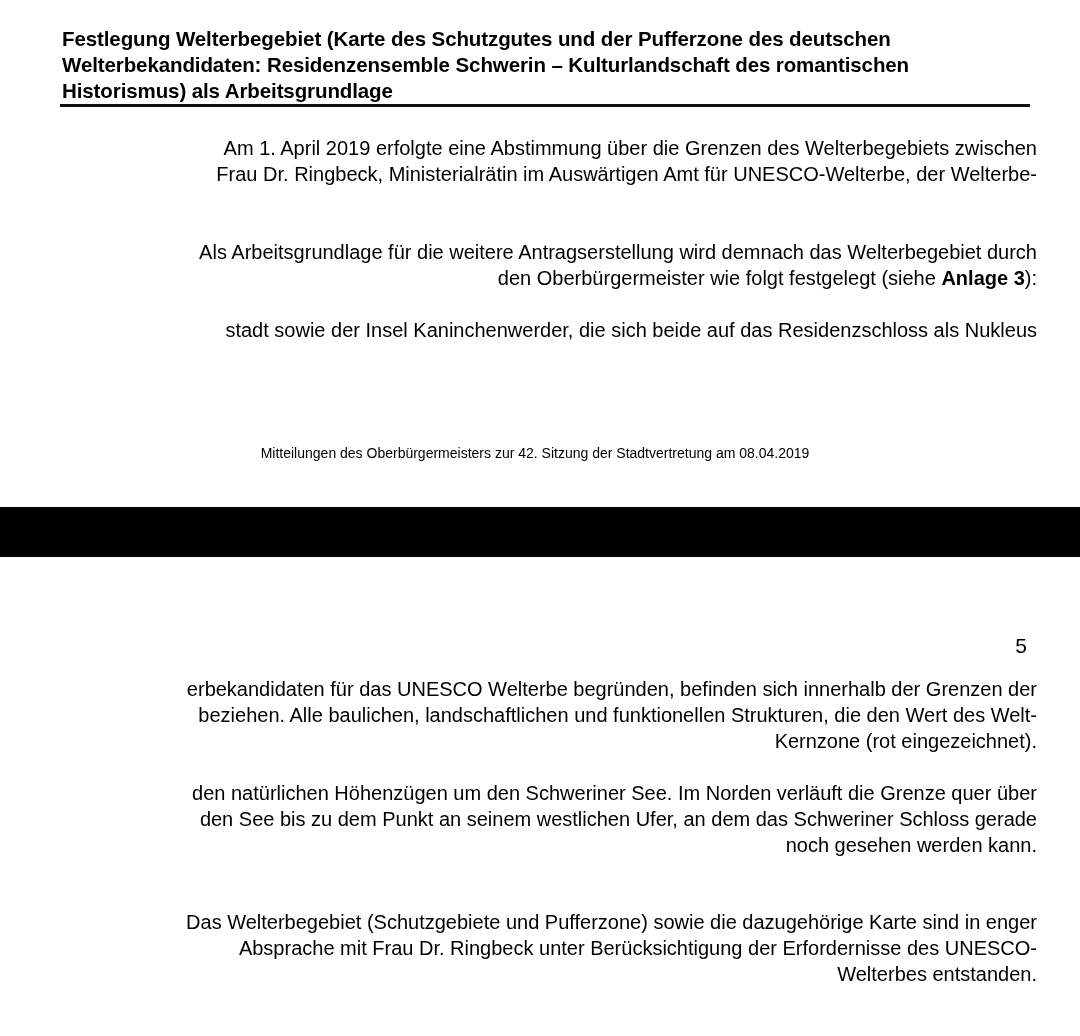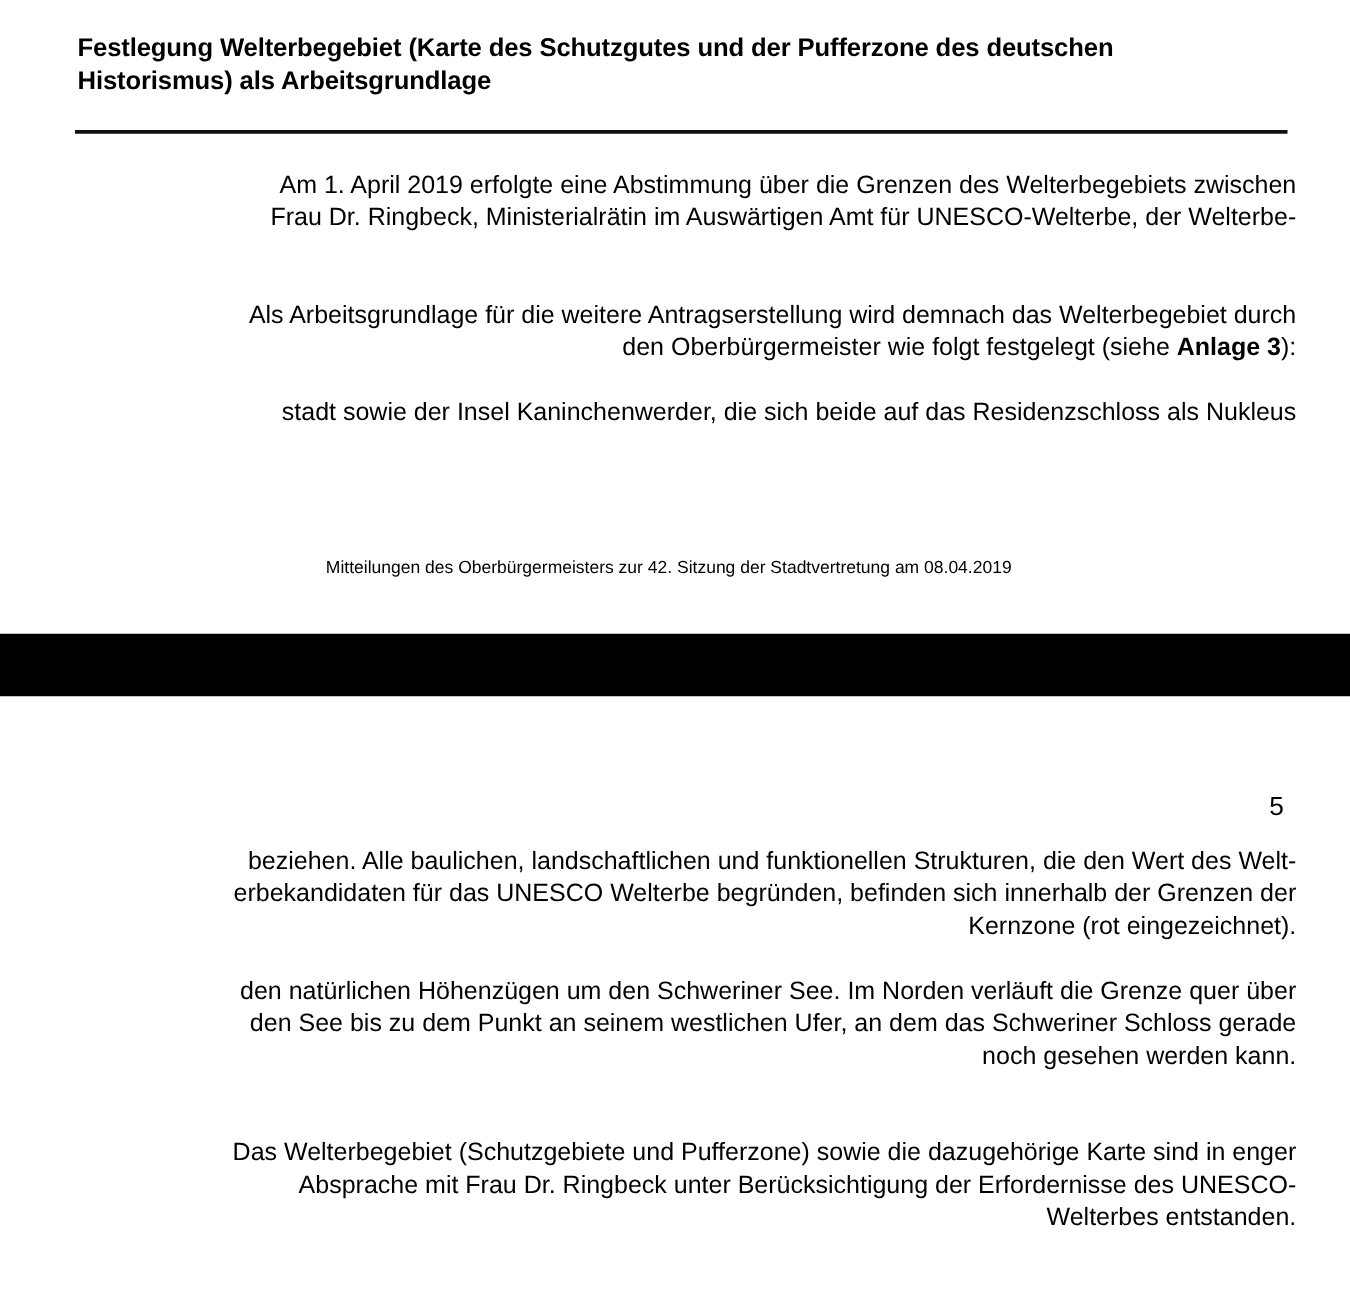--- a/index.html
+++ b/index.html
@@ -72,20 +72,21 @@
     .p5 { top: 780px; }
     .p6 { top: 909px; }
     .bold { font-weight: bold; }
   </style>
 </head>
 <body>
 
 <div class="page-top">
   <div class="heading">
     <div>Festlegung Welterbegebiet (Karte des Schutzgutes und der Pufferzone des deutschen</div>
+    <div>Welterbekandidaten: Residenzensemble Schwerin – Kulturlandschaft des romantischen</div>
     <div>Historismus) als Arbeitsgrundlage</div>
   </div>
   <div class="heading-rule"></div>
 
   <div class="para p1">
     <div>Am 1. April 2019 erfolgte eine Abstimmung über die Grenzen des Welterbegebiets zwischen</div>
     <div>Frau Dr. Ringbeck, Ministerialrätin im Auswärtigen Amt für UNESCO-Welterbe, der Welterbe-</div>
   </div>
 
   <div class="para p2">
@@ -98,22 +99,22 @@
   </div>
 
   <div class="footer">Mitteilungen des Oberbürgermeisters zur 42. Sitzung der Stadtvertretung am 08.04.2019</div>
 </div>
 
 <div class="separator"></div>
 
 <div class="page-number">5</div>
 
 <div class="para p4">
+  <div>erbekandidaten für das UNESCO Welterbe begründen, befinden sich innerhalb der Grenzen der</div>
   <div>beziehen. Alle baulichen, landschaftlichen und funktionellen Strukturen, die den Wert des Welt-</div>
-  <div>erbekandidaten für das UNESCO Welterbe begründen, befinden sich innerhalb der Grenzen der</div>
   <div>Kernzone (rot eingezeichnet).</div>
 </div>
 
 <div class="para p5">
   <div>den natürlichen Höhenzügen um den Schweriner See. Im Norden verläuft die Grenze quer über</div>
   <div>den See bis zu dem Punkt an seinem westlichen Ufer, an dem das Schweriner Schloss gerade</div>
   <div>noch gesehen werden kann.</div>
 </div>
 
 <div class="para p6">

